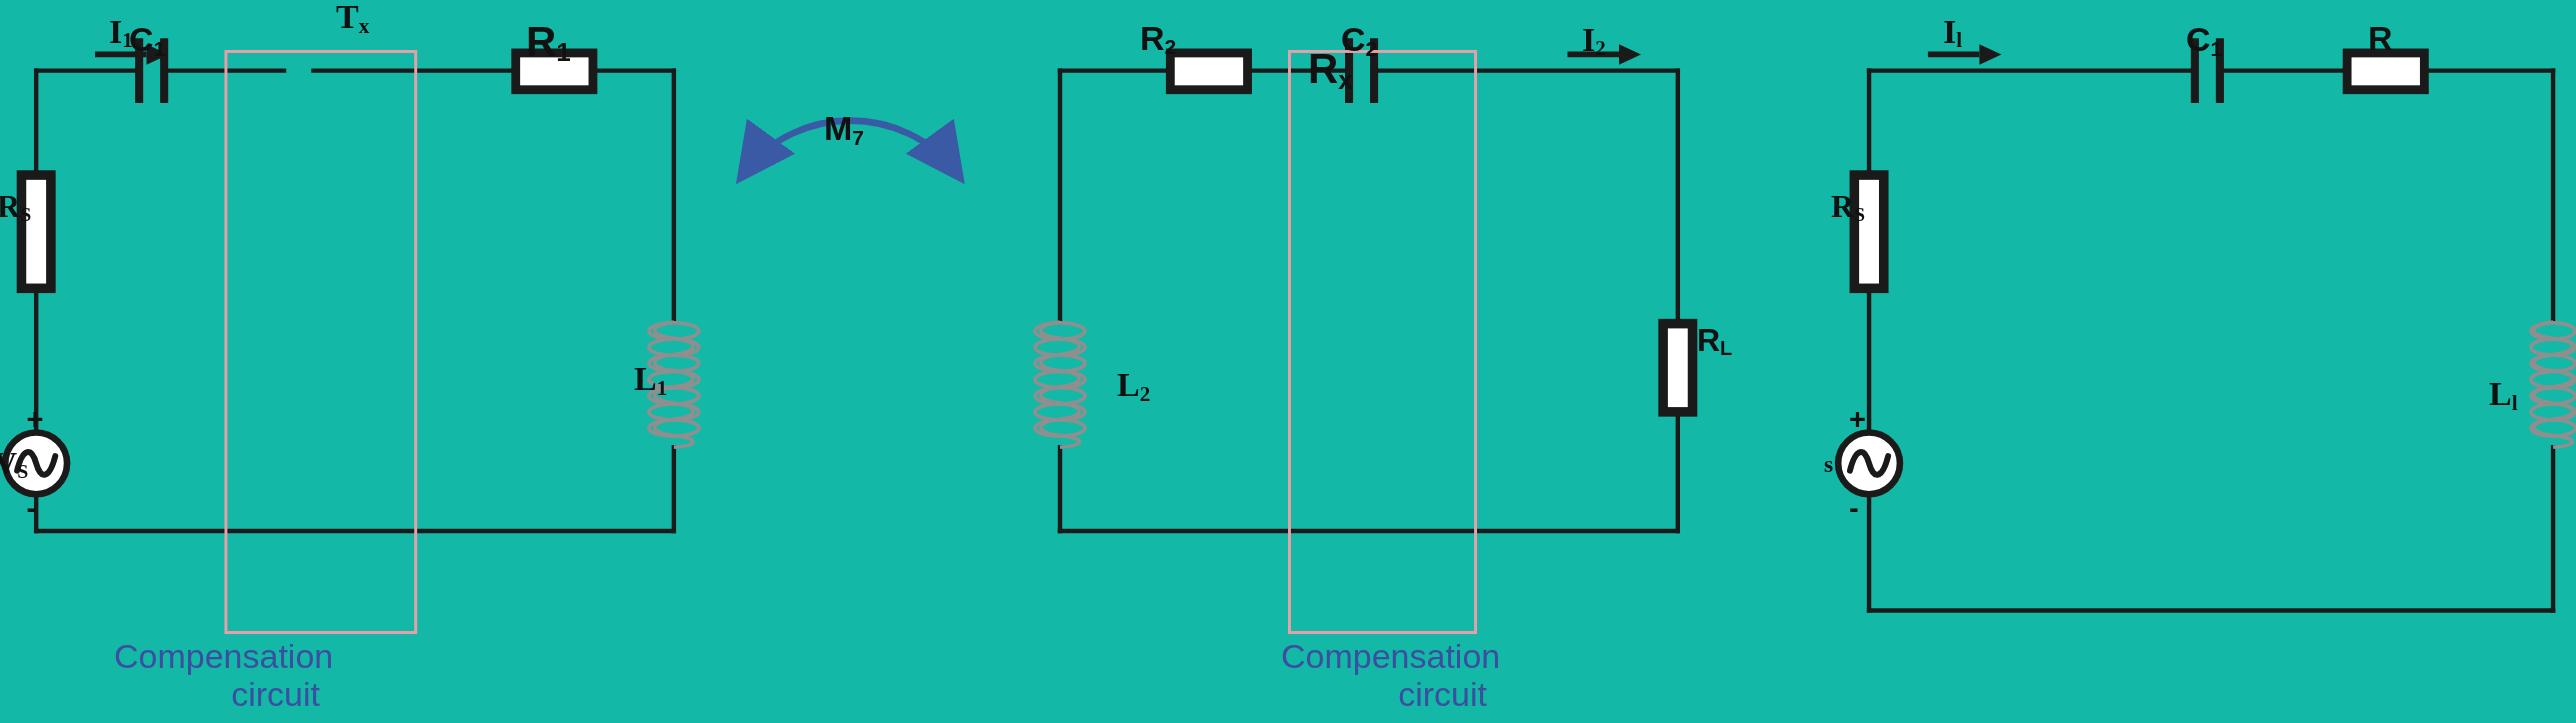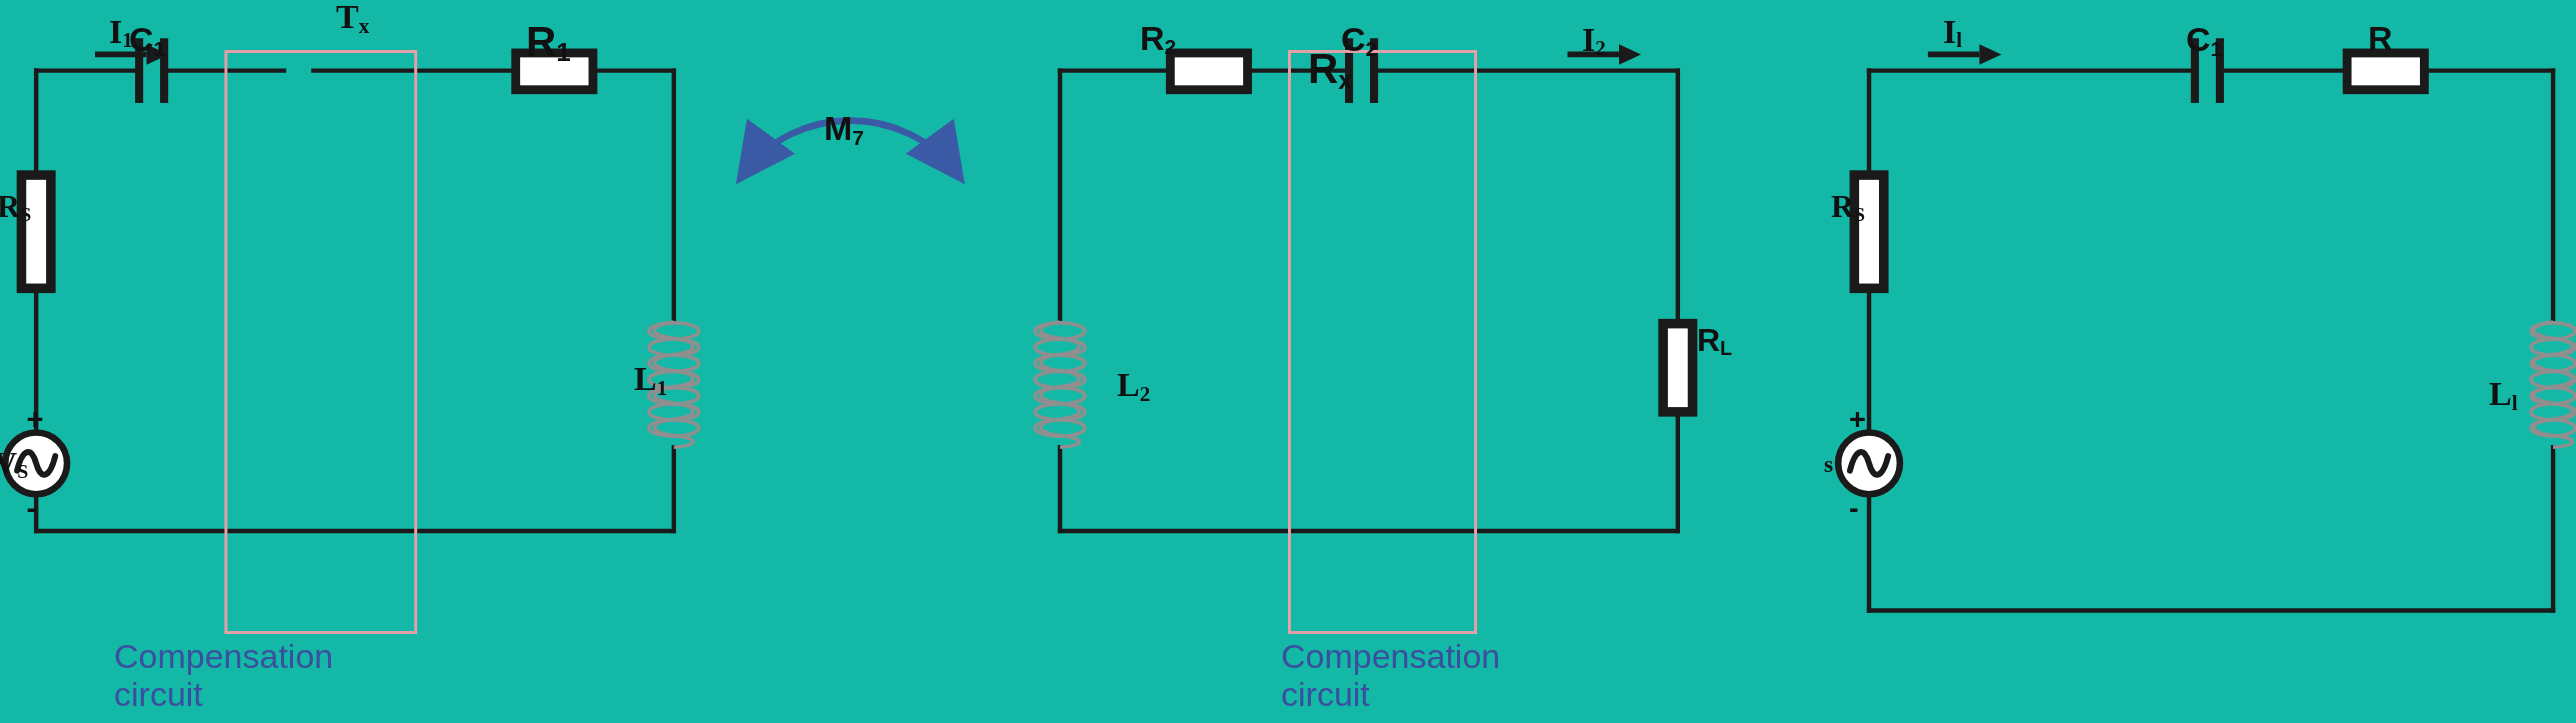--- a/index.html
+++ b/index.html
@@ -2,21 +2,21 @@
 <html style="font-size:11.8px"><head>
 <meta charset="utf-8">
 <style>
   html,body{margin:0;padding:0;background:#ffffff;}
   body{font-family:"Liberation Sans", sans-serif;}
   #stage{position:relative;width:2576px;height:723px;background:#14b8a6;overflow:hidden;}
   #svgroot{position:absolute;left:0;top:0;width:2576px;height:723px;}
   .lbl{position:absolute;color:#111111;font-family:"Liberation Serif", serif;font-weight:bold;white-space:nowrap;line-height:1;}
   .lbl-sans{font-family:"Liberation Sans", sans-serif;font-weight:bold;}
   .sub{font-size:0.62em;vertical-align:baseline;position:relative;top:0.22em;}
-  .comp-text{position:absolute;color:#3b4ea0;font-family:"Liberation Sans", sans-serif;font-size:34px;line-height:1.12;text-align:left;white-space:pre-line;font-weight:400;}
+  .comp-text{position:absolute;color:#3b4ea0;font-family:"Liberation Sans", sans-serif;font-size:34px;line-height:1.12;text-align:right;white-space:pre-line;font-weight:400;}
   .mlabel{position:absolute;color:#111111;font-family:"Liberation Sans", sans-serif;font-weight:bold;}
   .pm{position:absolute;color:#111;font-family:"Liberation Sans", sans-serif;font-weight:bold;}
 </style>
 </head>
 <body>
 
 <div id="stage">
 
   <svg id="svgroot" viewBox="0 0 3500 983">
     <defs>

